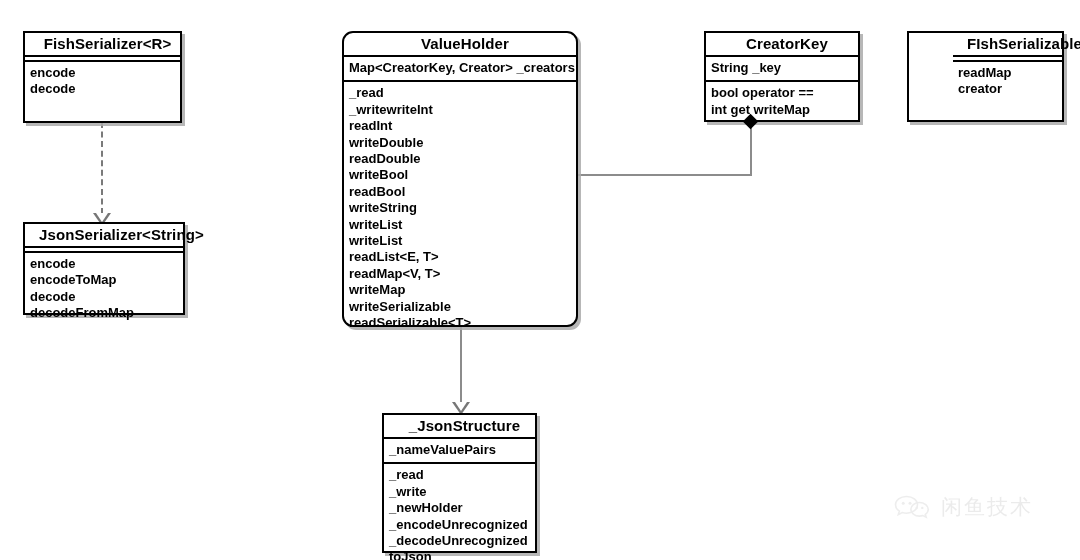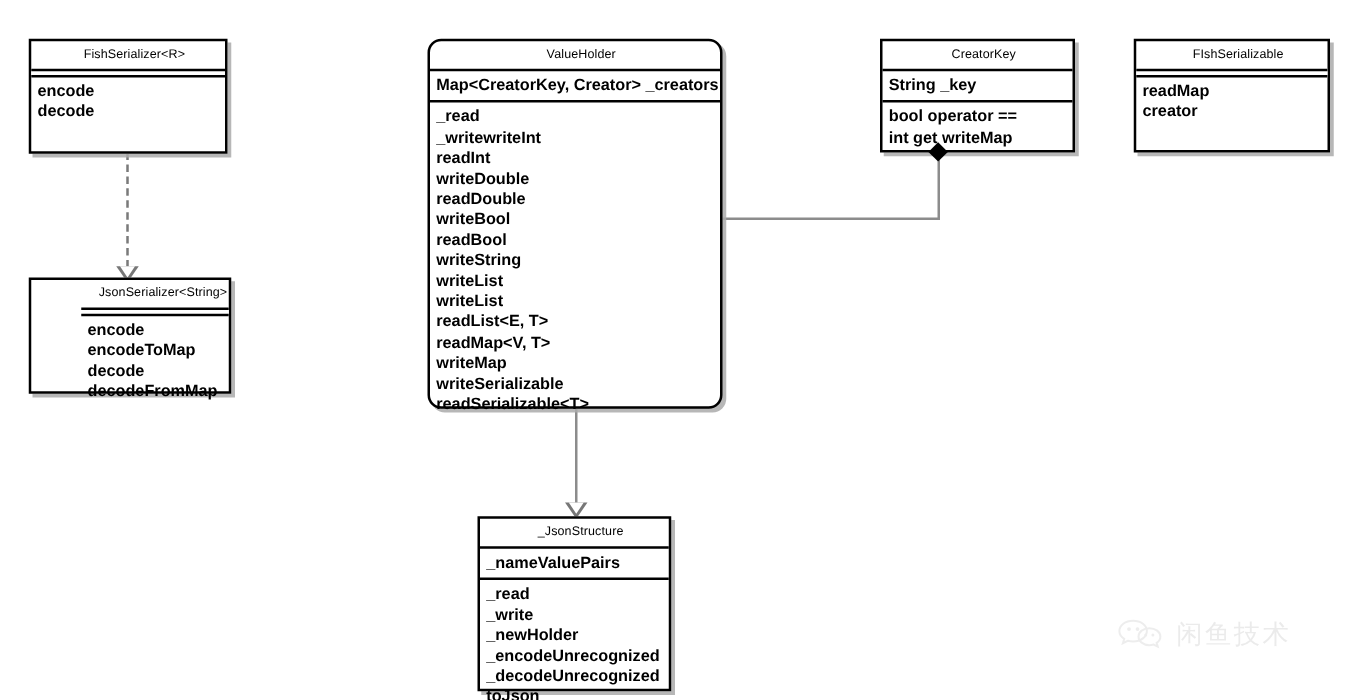--- a/index.html
+++ b/index.html
@@ -23,22 +23,22 @@
   
   .uml-class {
     position: absolute;
     background: #ffffff;
     border: 2px solid #000000;
     box-sizing: border-box;
     box-shadow: 3px 3px 0 0 rgba(170,170,170,0.85);
     z-index: 5;
   }
   .uml-title {
-    font-size: 10px;
-    font-weight: normal;
+    font-size: 15px;
+    font-weight: bold;
     text-align: center;
     color: #000000;
     padding: 3px 4px 4px 4px;
     line-height: 15px;
     letter-spacing: 0.1px;
     margin-left: 10px;
   }
   
   .rule-double {
     border-top: 2px solid #000000;
@@ -143,21 +143,21 @@
 
   <div class="uml-class" style="left:23px; top:31px; width:159px; height:92px;">
     <div class="uml-title">FishSerializer&lt;R&gt;</div>
     <div class="rule-double"></div>
     <div class="uml-compartment">
       <div class="uml-line">encode</div>
       <div class="uml-line">decode</div>
     </div>
   </div>
 
-  <div class="uml-class" style="left:23px; top:222px; width:162px; height:93px;padding-left:40px;">
+  <div class="uml-class" style="left:23px; top:222px; width:162px; height:93px;">
     <div class="uml-title">JsonSerializer&lt;String&gt;</div>
     <div class="rule-double"></div>
     <div class="uml-compartment">
       <div class="uml-line">encode</div>
       <div class="uml-line">encodeToMap</div>
       <div class="uml-line">decode</div>
       <div class="uml-line">decodeFromMap</div>
     </div>
   </div>
 
@@ -193,21 +193,21 @@
     <div class="uml-compartment">
       <div class="uml-line">String _key</div>
     </div>
     <div class="rule-single"></div>
     <div class="uml-compartment">
       <div class="uml-line">bool operator ==</div>
       <div class="uml-line">int get writeMap</div>
     </div>
   </div>
 
-  <div class="uml-class" style="left:907px; top:31px; width:157px; height:91px;">
+  <div class="uml-class" style="left:907px; top:31px; width:157px; height:91px;padding-left:44px;">
     <div class="uml-title">FIshSerializable</div>
     <div class="rule-double"></div>
     <div class="uml-compartment">
       <div class="uml-line">readMap</div>
       <div class="uml-line">creator</div>
     </div>
   </div>
 
   <div class="uml-class" style="left:382px; top:413px; width:155px; height:140px;">
     <div class="uml-title">_JsonStructure</div>

